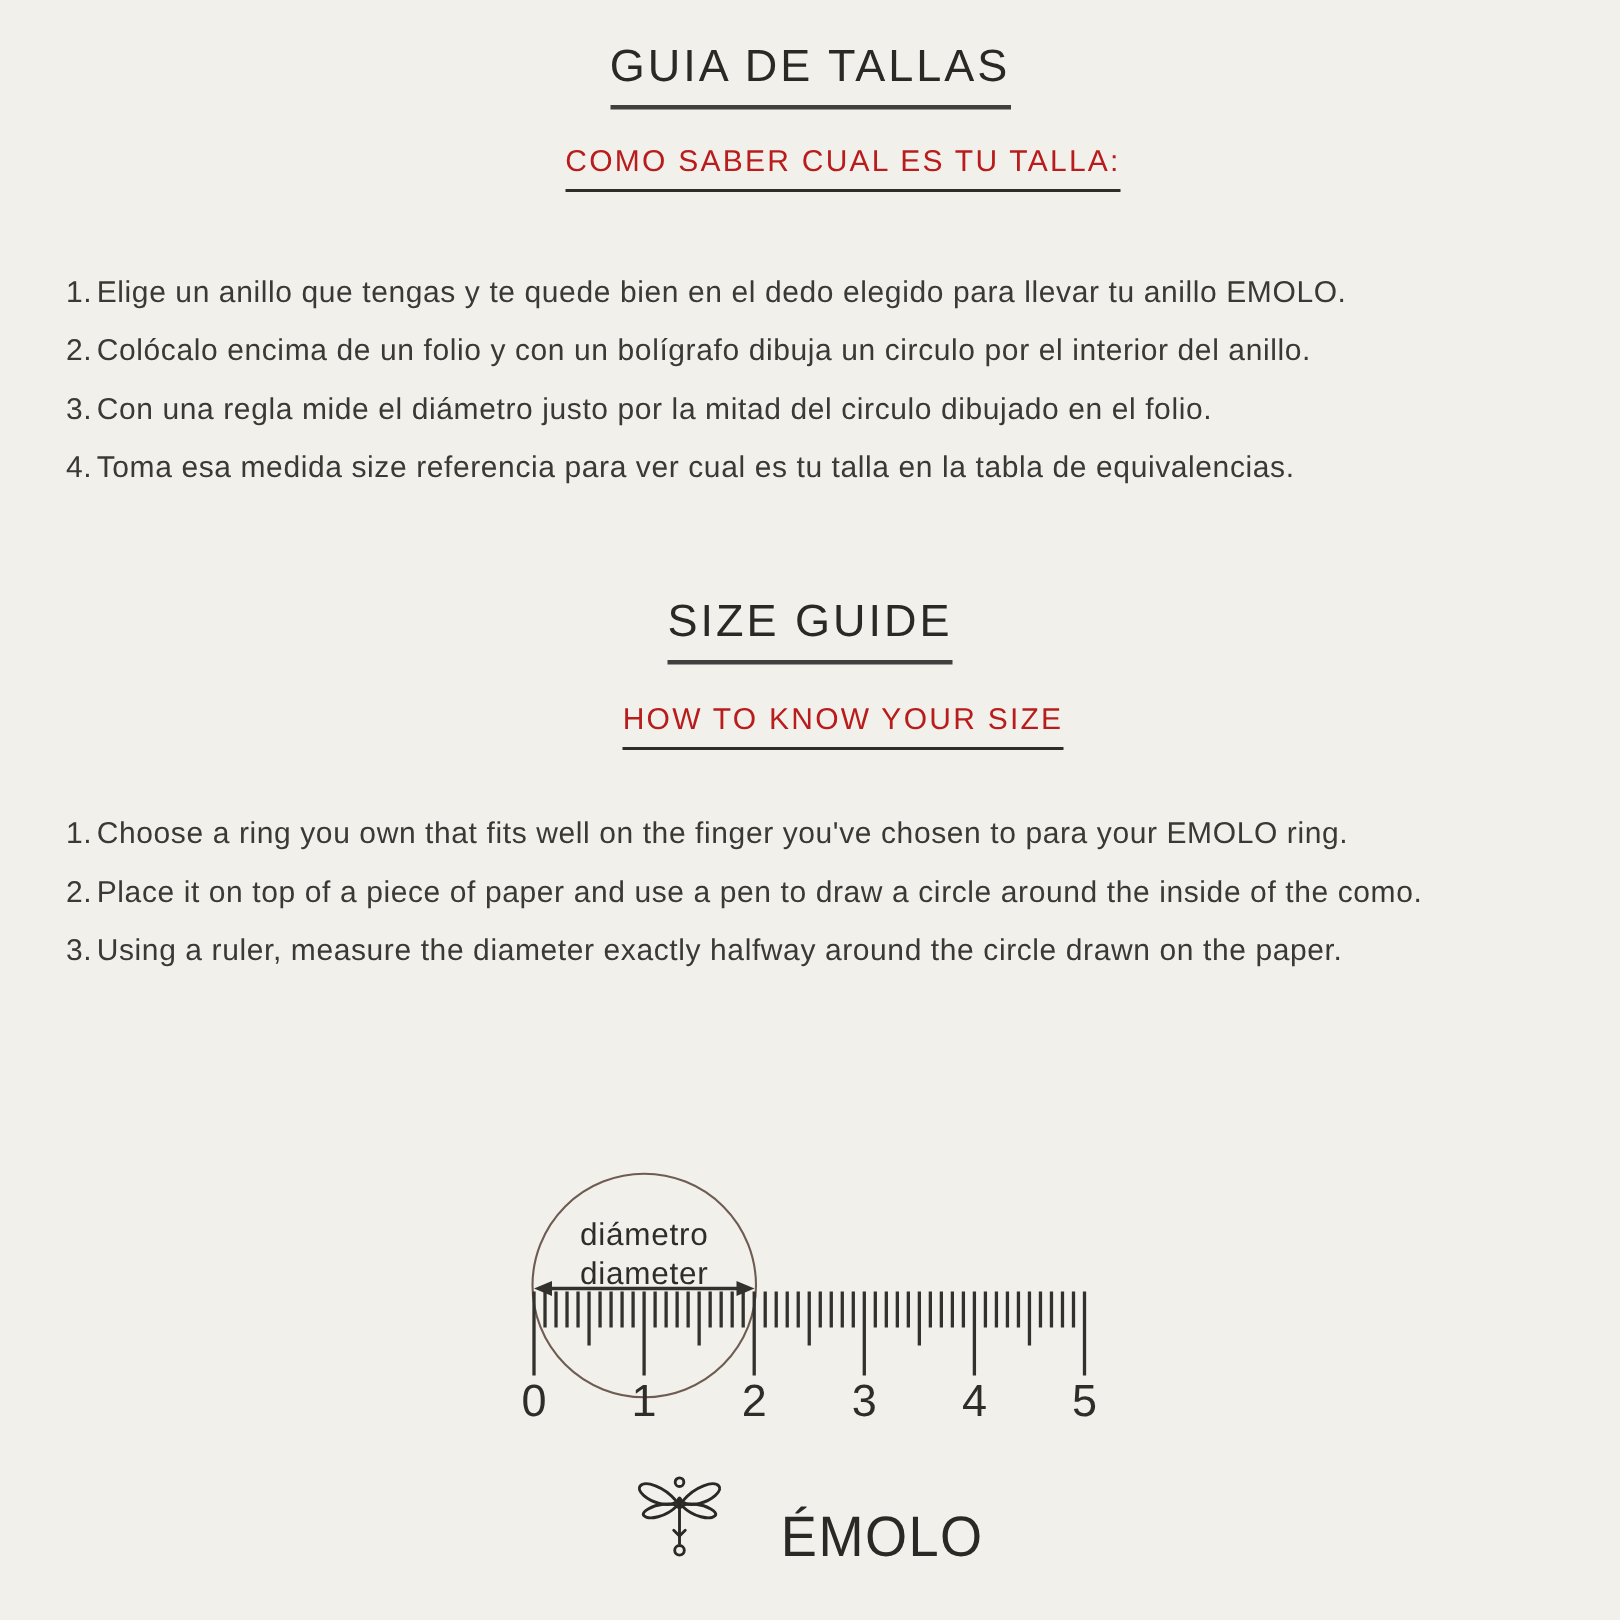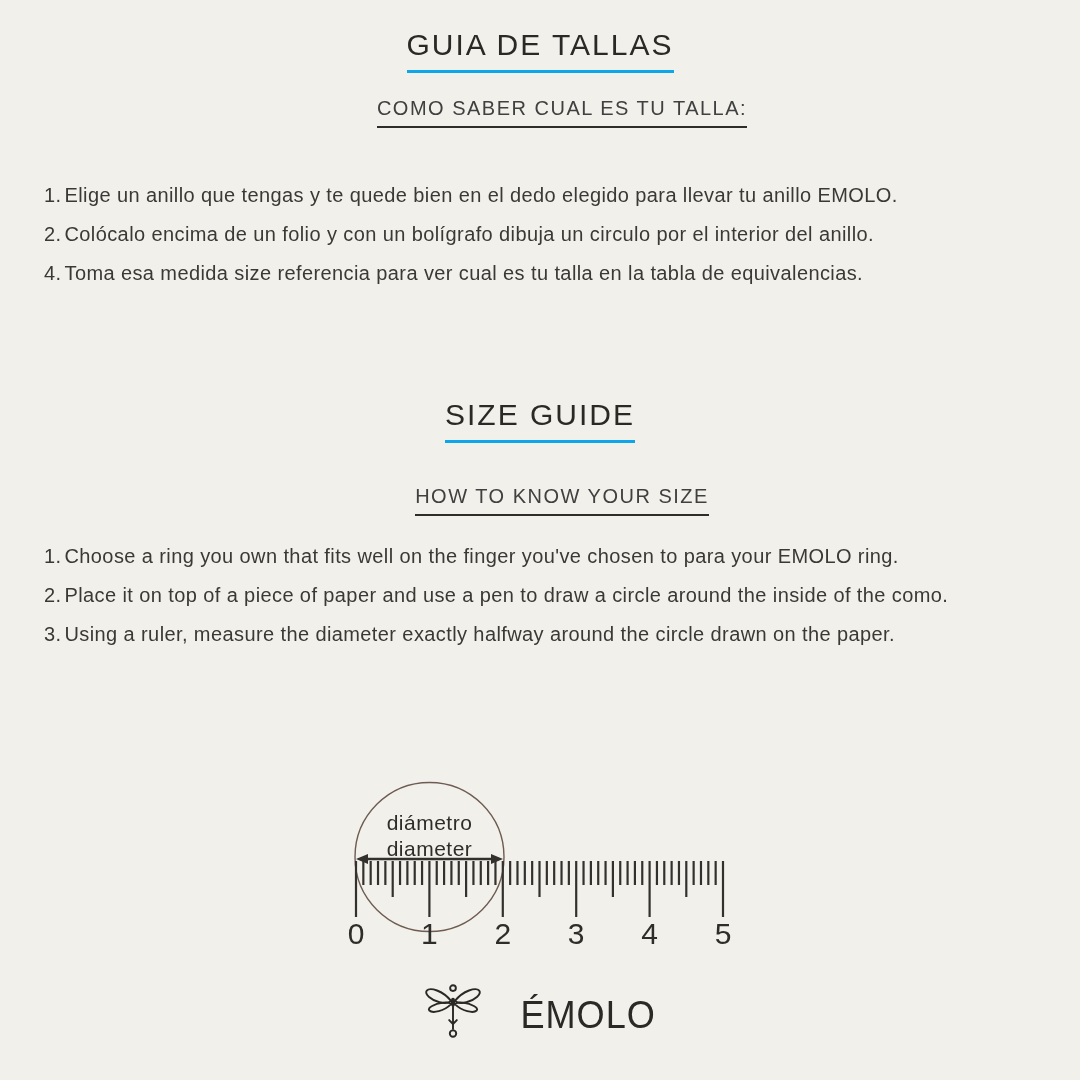--- a/index.html
+++ b/index.html
@@ -7,32 +7,32 @@
     width:1080px;height:1080px;
     background:#f2f0eb;
     font-family:"Liberation Sans", sans-serif;
     color:#2f2d2a;
     overflow:hidden;
     position:relative;
   }
   .page{position:absolute;inset:0;}
   .centered{position:absolute;left:0;right:0;text-align:center;margin:0;font-weight:normal;}
   .title{font-size:30px;letter-spacing:2px;color:#2a2926;}
-  .title .underline{display:inline-block;border-bottom:3px solid #0ea5e9;padding-bottom:8px;}
-  .subtitle{font-size:20px;letter-spacing:1.5px;color:#404040;margin-left:44px;}
+  .title .underline{display:inline-block;border-bottom:3px solid #404040;padding-bottom:8px;}
+  .subtitle{font-size:20px;letter-spacing:1.5px;color:#b91c1c;margin-left:44px;}
   .subtitle .underline{display:inline-block;border-bottom:2px solid #2f2d2a;padding-bottom:6px;}
   .steps{list-style:none;margin:0;padding:0 0 0 44px;position:absolute;left:0;right:0;}
   .step{font-size:20px;line-height:39px;letter-spacing:0.4px;white-space:nowrap;color:#3b3935;}
   .step .num{margin-right:3px;}
   .figure{position:absolute;left:330px;top:778px;width:420px;height:190px;}
   .figure svg{display:block;}
   .figure text{font-family:"Liberation Sans", sans-serif;fill:#2f2d2a;}
   .diam-label{font-size:21px;letter-spacing:0.5px;}
   .ruler-number{font-size:30px;}
-  .brand{position:absolute;left:0;right:0;top:983px;display:flex;align-items:center;justify-content:center;gap:32px;}
+  .brand{position:absolute;left:0;right:0;top:983px;display:flex;align-items:flex-end;justify-content:center;gap:32px;}
   .brand-name{font-size:38px;letter-spacing:1px;color:#2a2926;transform:scaleX(0.95);}
   .dragonfly{display:block;}
 </style>
 </head>
 <body>
 
 <div class="page">
 
   <h1 class="centered title" style="top:28px">
     <span class="underline">GUIA DE TALLAS</span>
@@ -43,29 +43,32 @@
   </h2>
 
   <ol class="steps" style="top:176px">
     <li class="step">
       <span class="num">1.</span><span class="txt">Elige un anillo que tengas y te quede bien en el dedo elegido para llevar tu anillo EMOLO.</span>
     </li>
     <li class="step">
       <span class="num">2.</span><span class="txt">Colócalo encima de un folio y con un bolígrafo dibuja un circulo por el interior del anillo.</span>
     </li>
     <li class="step">
+      <span class="num">3.</span><span class="txt">Con una regla mide el diámetro justo por la mitad del circulo dibujado en el folio.</span>
+    </li>
+    <li class="step">
       <span class="num">4.</span><span class="txt">Toma esa medida size referencia para ver cual es tu talla en la tabla de equivalencias.</span>
     </li>
   </ol>
 
   <h1 class="centered title" style="top:398px">
     <span class="underline">SIZE GUIDE</span>
   </h1>
 
-  <h2 class="centered subtitle" style="top:485px">
+  <h2 class="centered subtitle" style="top:469px">
     <span class="underline">HOW TO KNOW YOUR SIZE</span>
   </h2>
 
   <ol class="steps" style="top:537px">
     <li class="step">
       <span class="num">1.</span><span class="txt">Choose a ring you own that fits well on the finger you've chosen to para your EMOLO ring.</span>
     </li>
     <li class="step">
       <span class="num">2.</span><span class="txt">Place it on top of a piece of paper and use a pen to draw a circle around the inside of the como.</span>
     </li>

